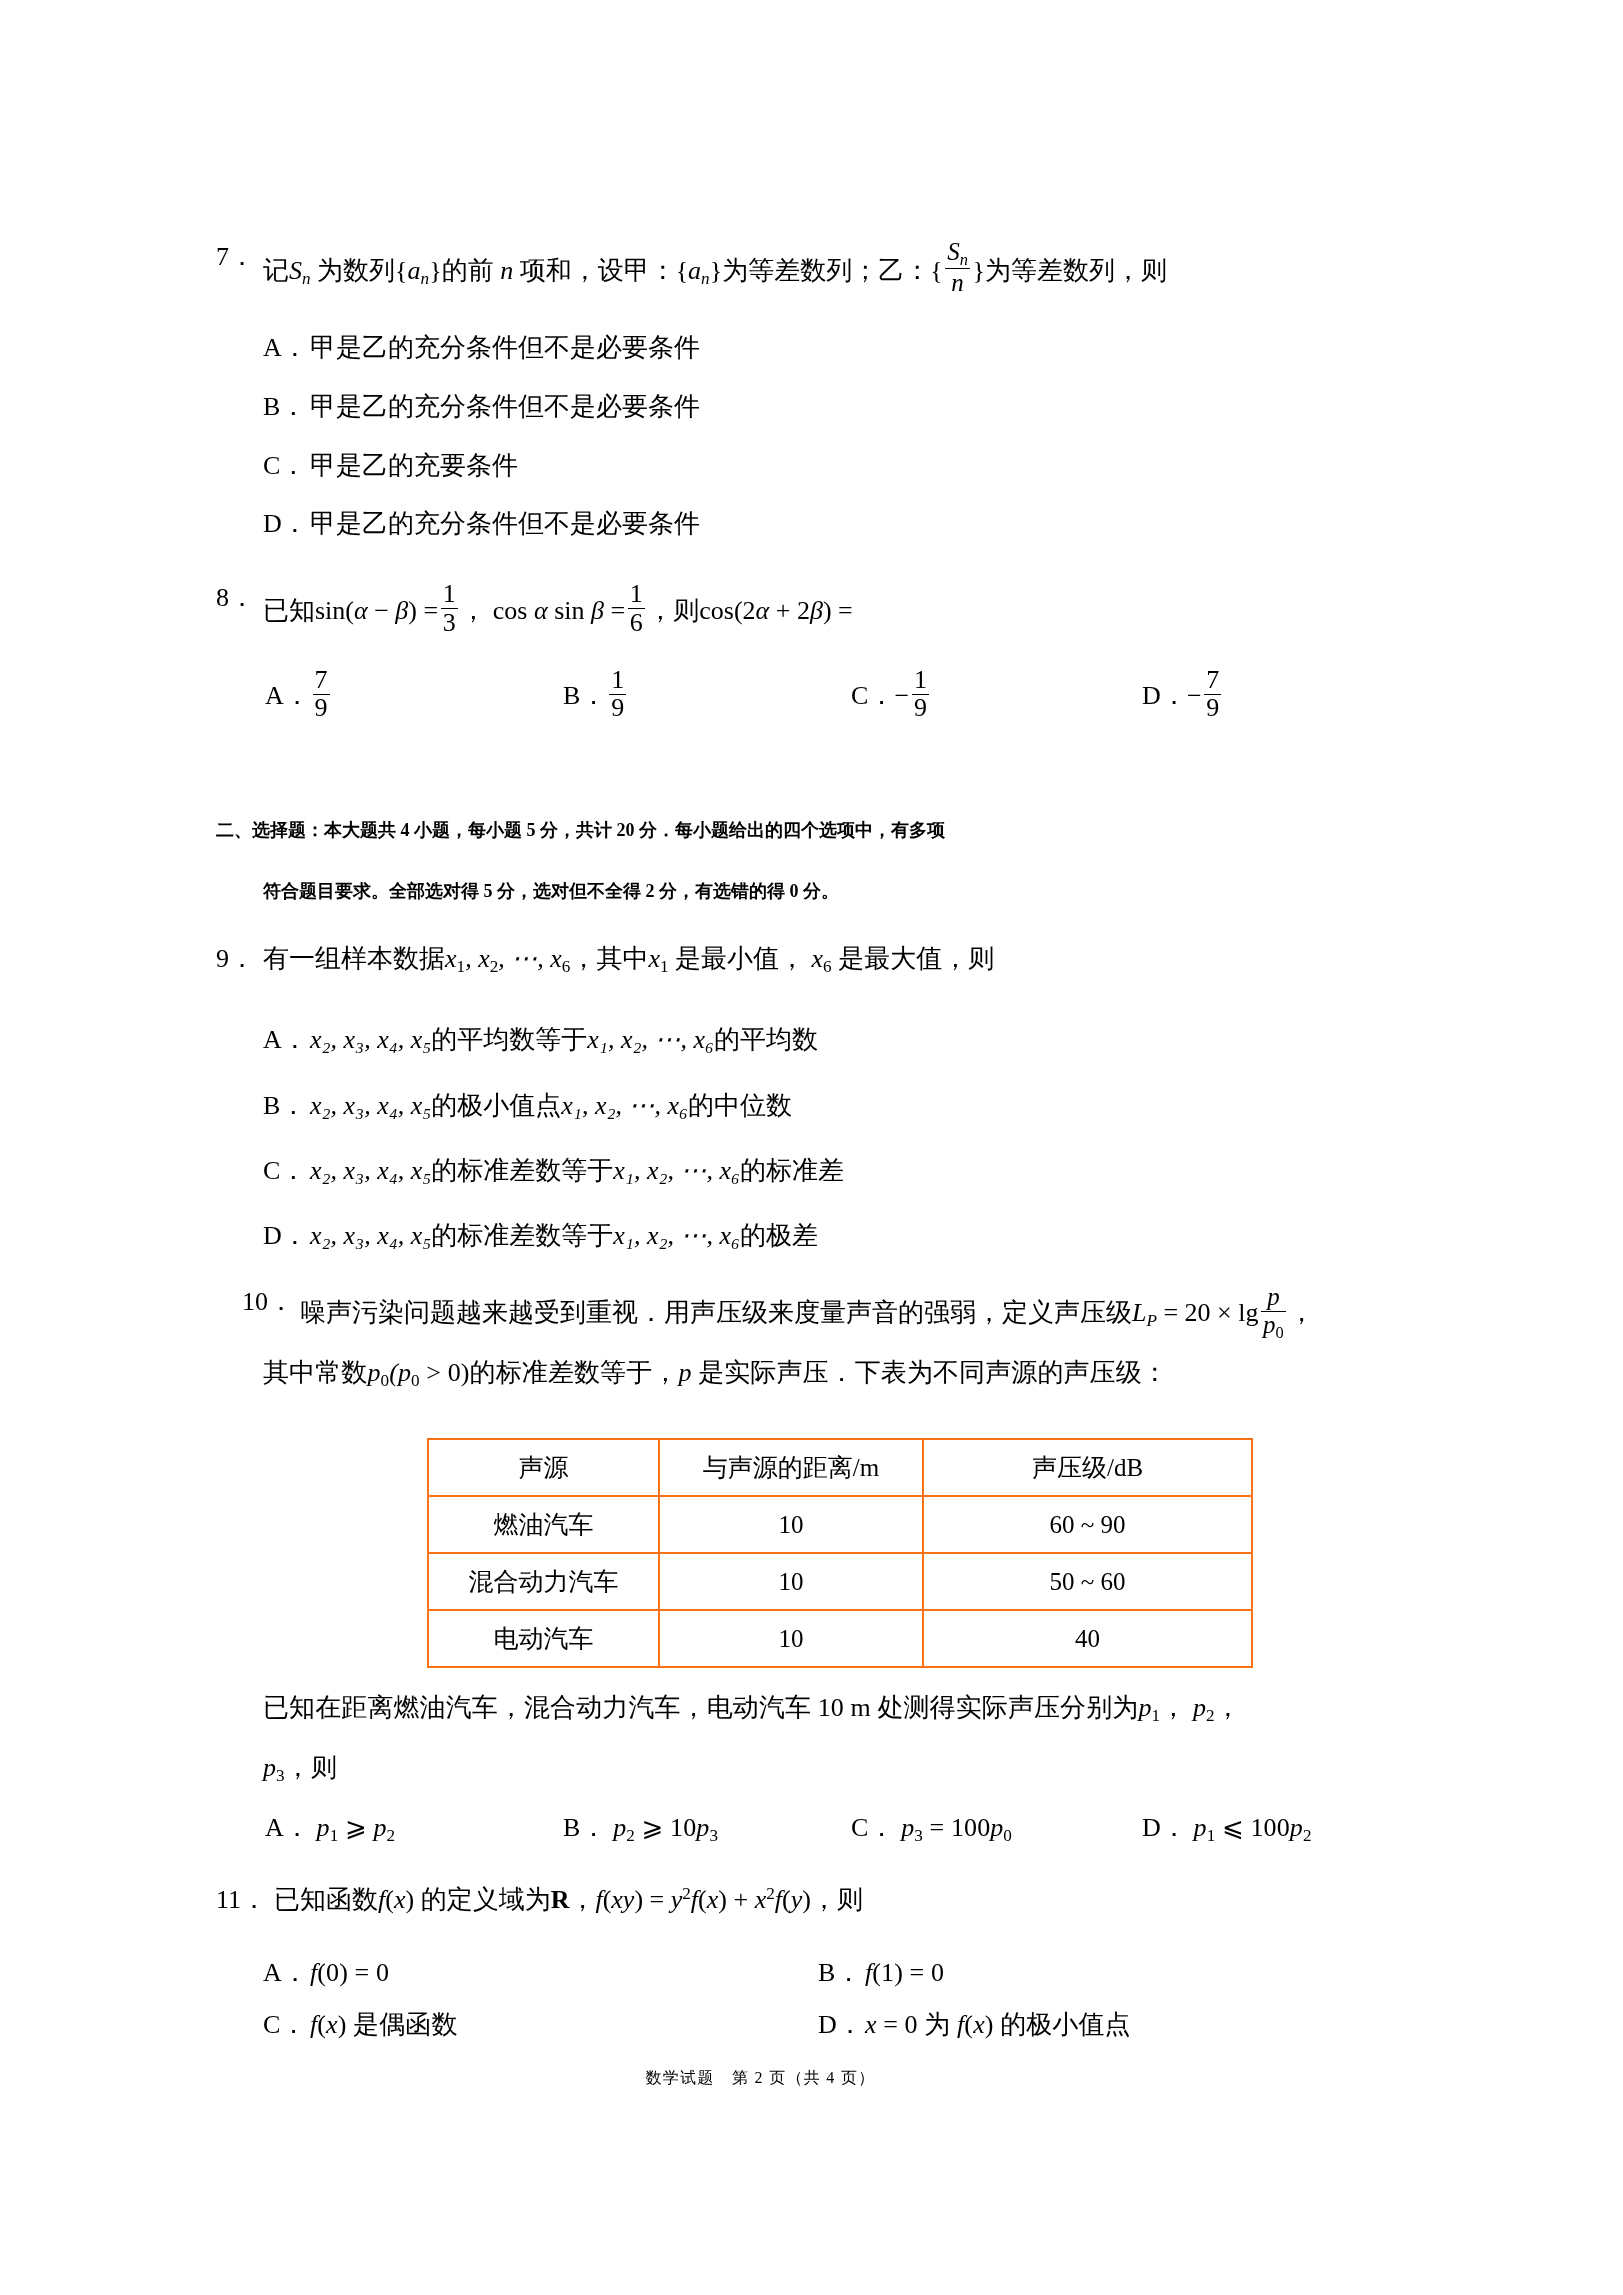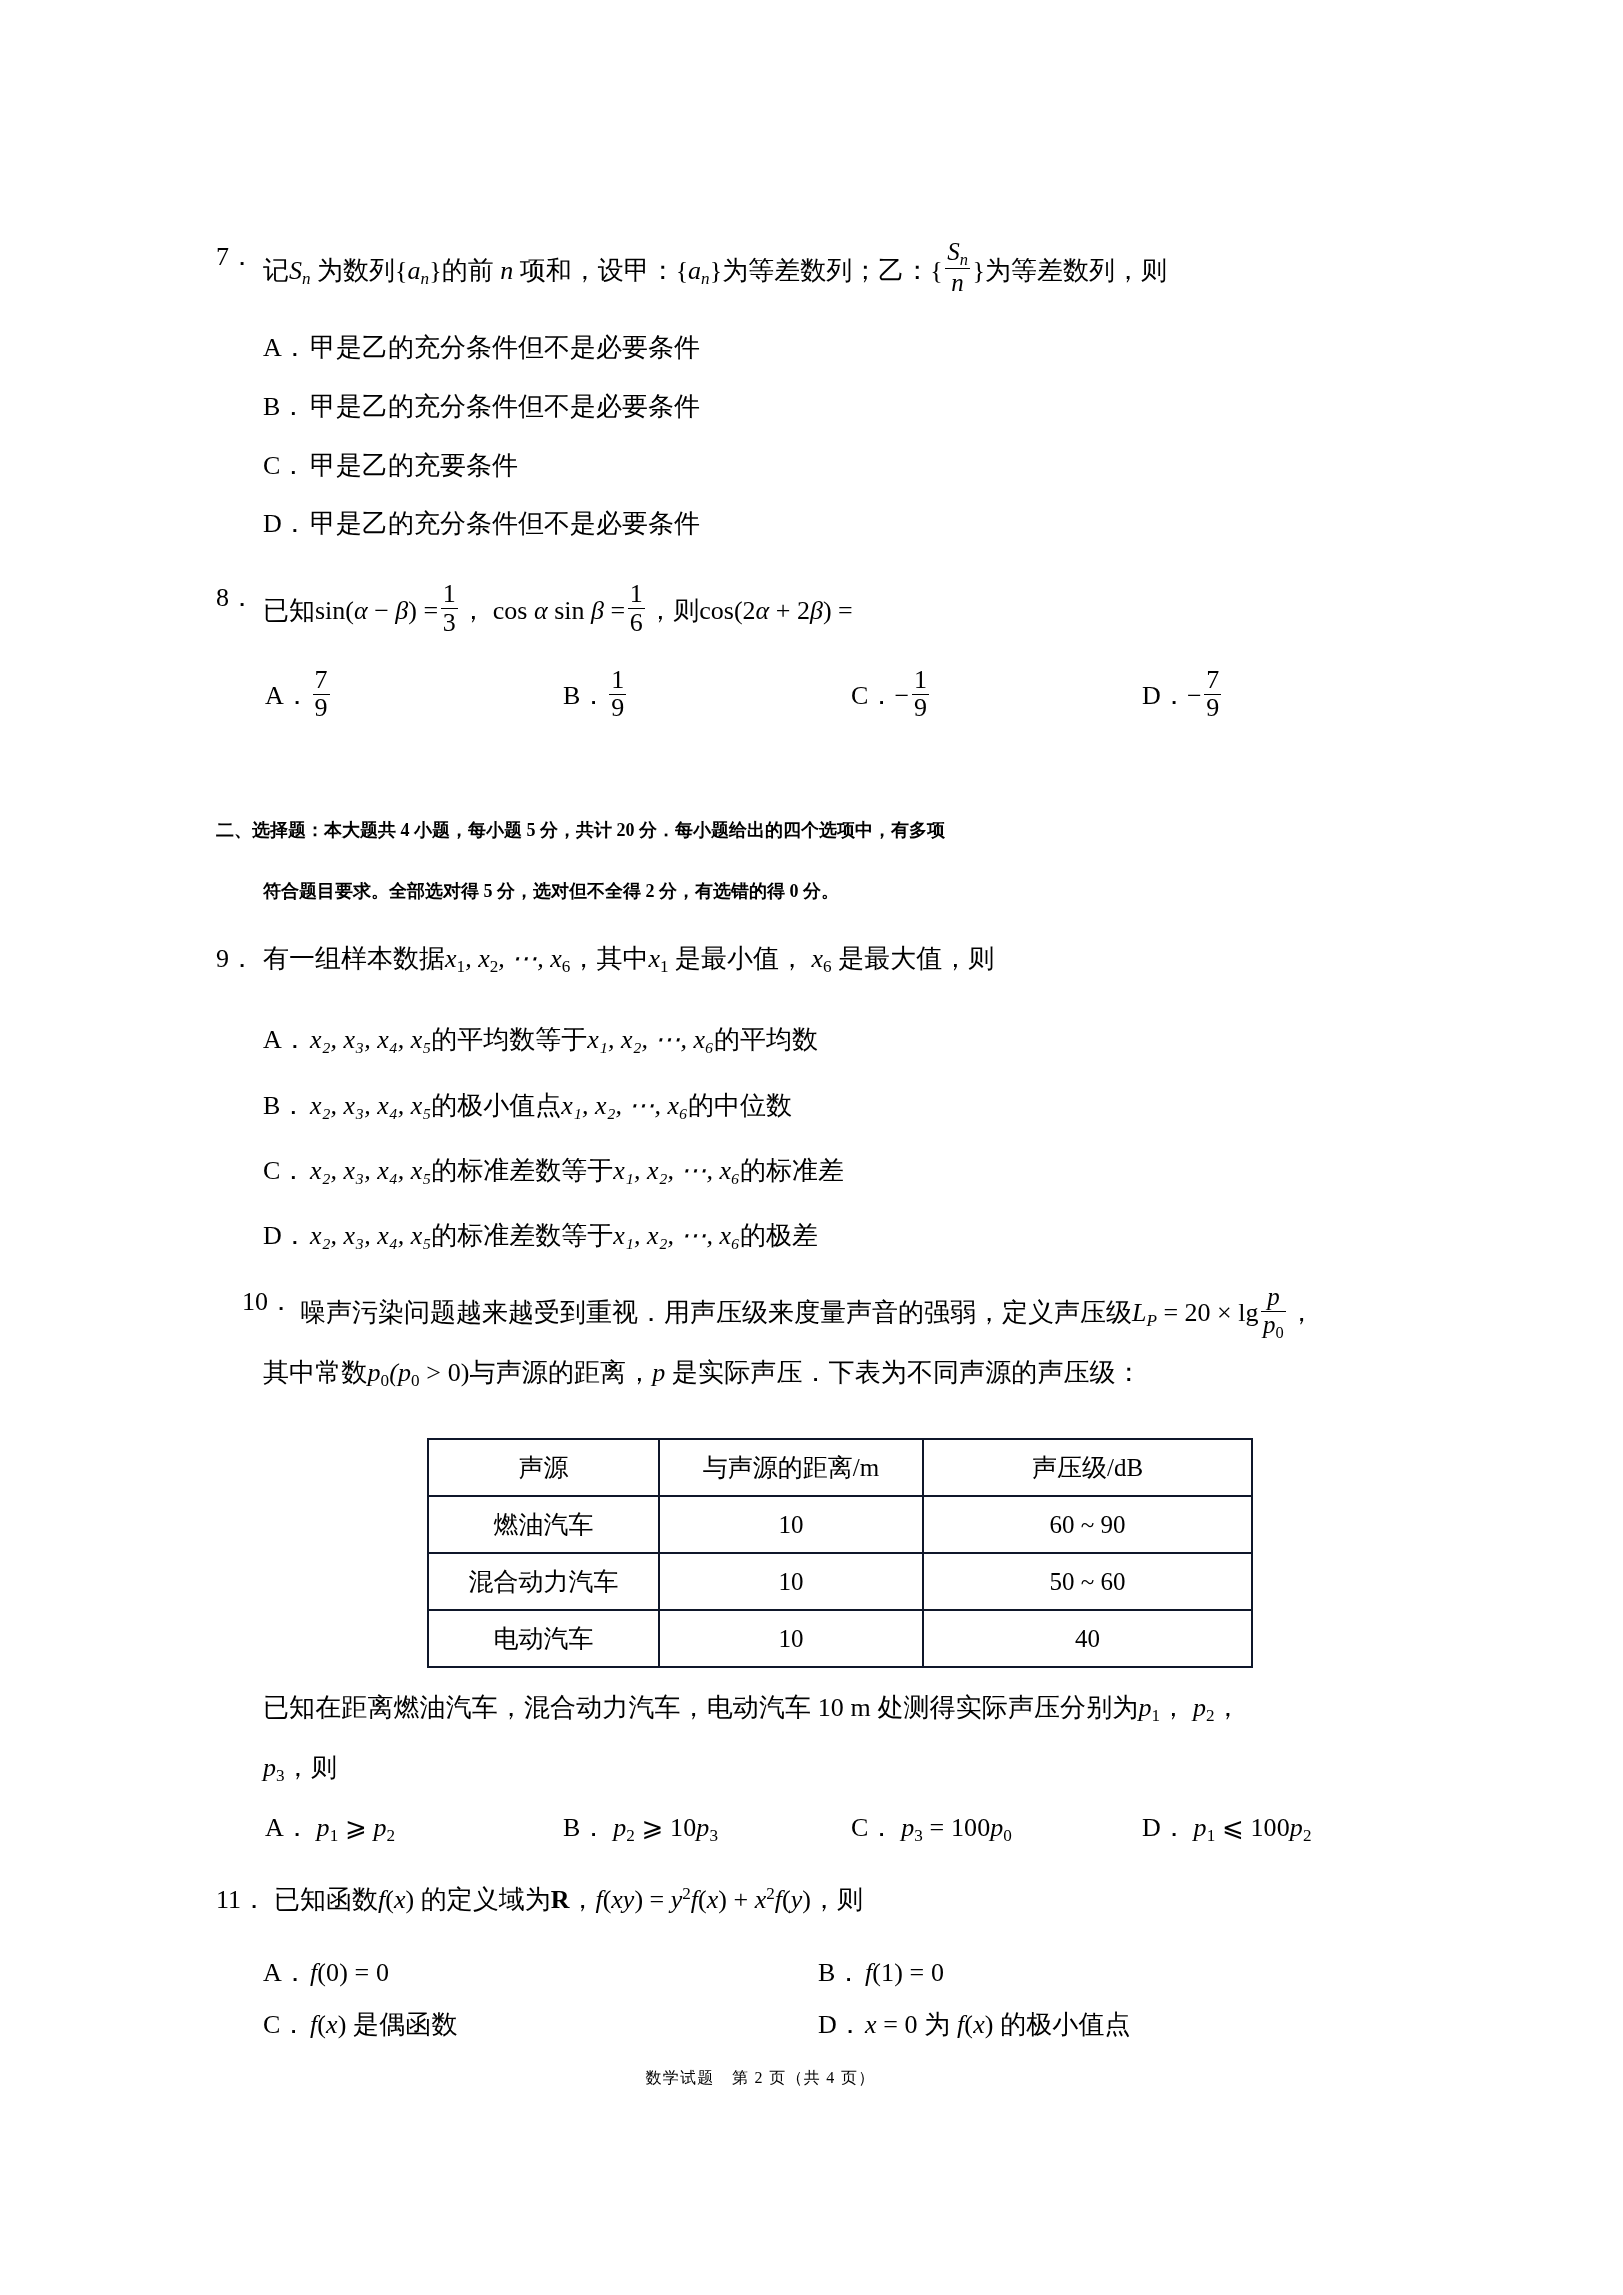--- a/index.html
+++ b/index.html
@@ -90,21 +90,21 @@
   
   .abs { position: absolute; }
 
   
   table.sound-table {
     border-collapse: collapse;
     font-size: 25px;
     table-layout: fixed;
   }
   table.sound-table td {
-    border: 2px solid #0f172a;
+    border: 2px solid #f97316;
     text-align: center;
     vertical-align: middle;
     height: 55px;
     padding: 0 6.5px;
     font-family: "Liberation Serif", "DejaVu Serif", serif;
   }
   table.sound-table td.c0 { width: 216px; }
   table.sound-table td.c1 { width: 249px; }
   table.sound-table td.c2 { width: 314px; text-align: center; }
 
@@ -228,21 +228,21 @@
   <div class="abs" style="left:216px; top:1284px; width:1224px;margin-left:26px;">
     <div class="qnum-row">
       <div class="qnum" style="width:58px;">10．</div>
       <div class="qbody">
         <span>噪声污染问题越来越受到重视．用声压级来度量声音的强弱，定义声压级</span><span class="mi">L<sub>P</sub></span> <span class="mr">= 20 ×</span> <span class="mr">lg</span><span class="frac frac-sm"><span class="num mi">p</span><span class="den mi">p<sub class="up">0</sub></span></span><span>，</span>
       </div>
     </div>
   </div>
 
   <div class="abs qline" style="left:263px; top:1360px; width:1171px;">
-    <span>其中常数</span><span class="mi">p<sub class="up">0</sub>(p<sub class="up">0</sub> <span class="mr">&gt; 0)</span></span><span>与声源的距离，</span><span class="mi">p</span> <span>是实际声压．下表为不同声源的声压级：</span>
+    <span>其中常数</span><span class="mi">p<sub class="up">0</sub>(p<sub class="up">0</sub> <span class="mr">&gt; 0)</span></span><span>的标准差数等于，</span><span class="mi">p</span> <span>是实际声压．下表为不同声源的声压级：</span>
   </div>
 
   <div class="abs" style="left:427px; top:1438px;">
     <table class="sound-table">
       <tbody>
           <tr>
         <td class="c0">声源</td>
         <td class="c1">与声源的距离/m</td>
         <td class="c2">声压级/dB</td>
       </tr>

